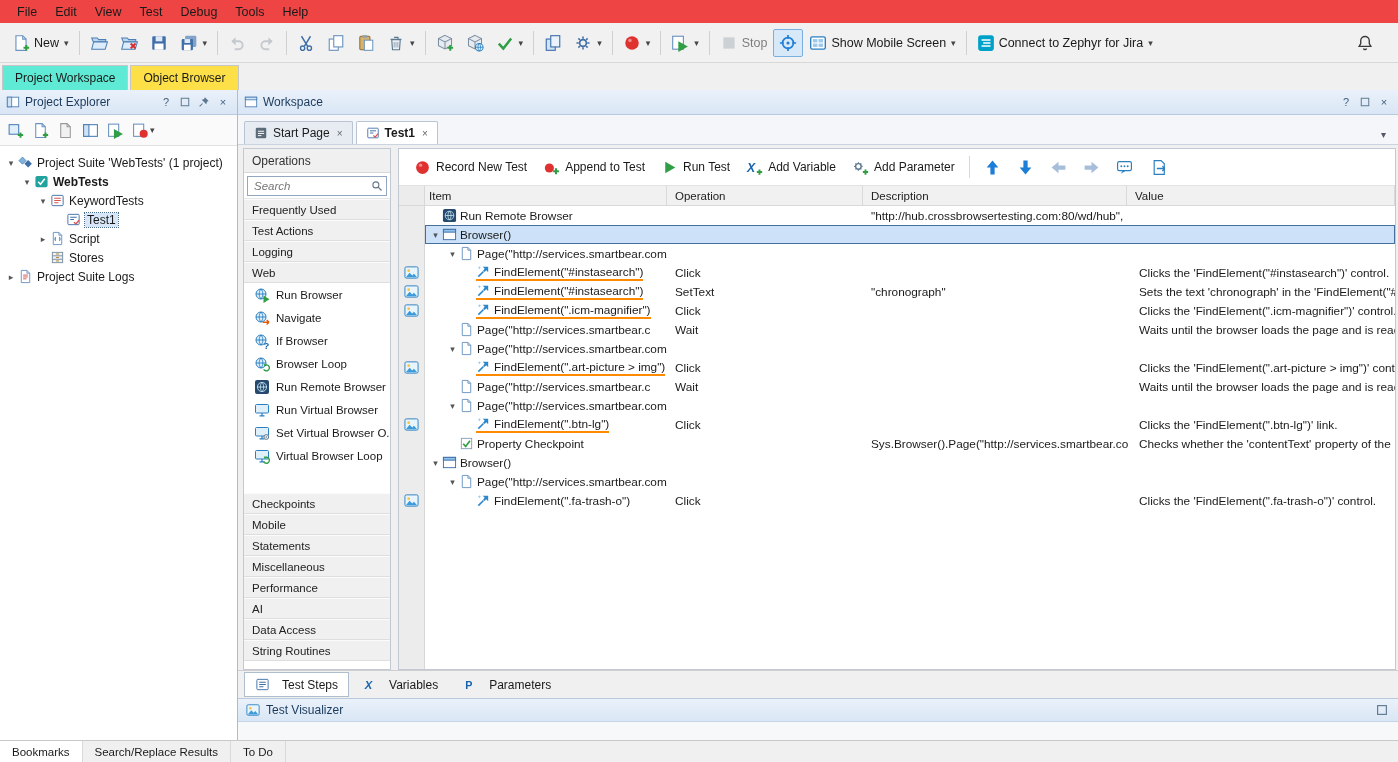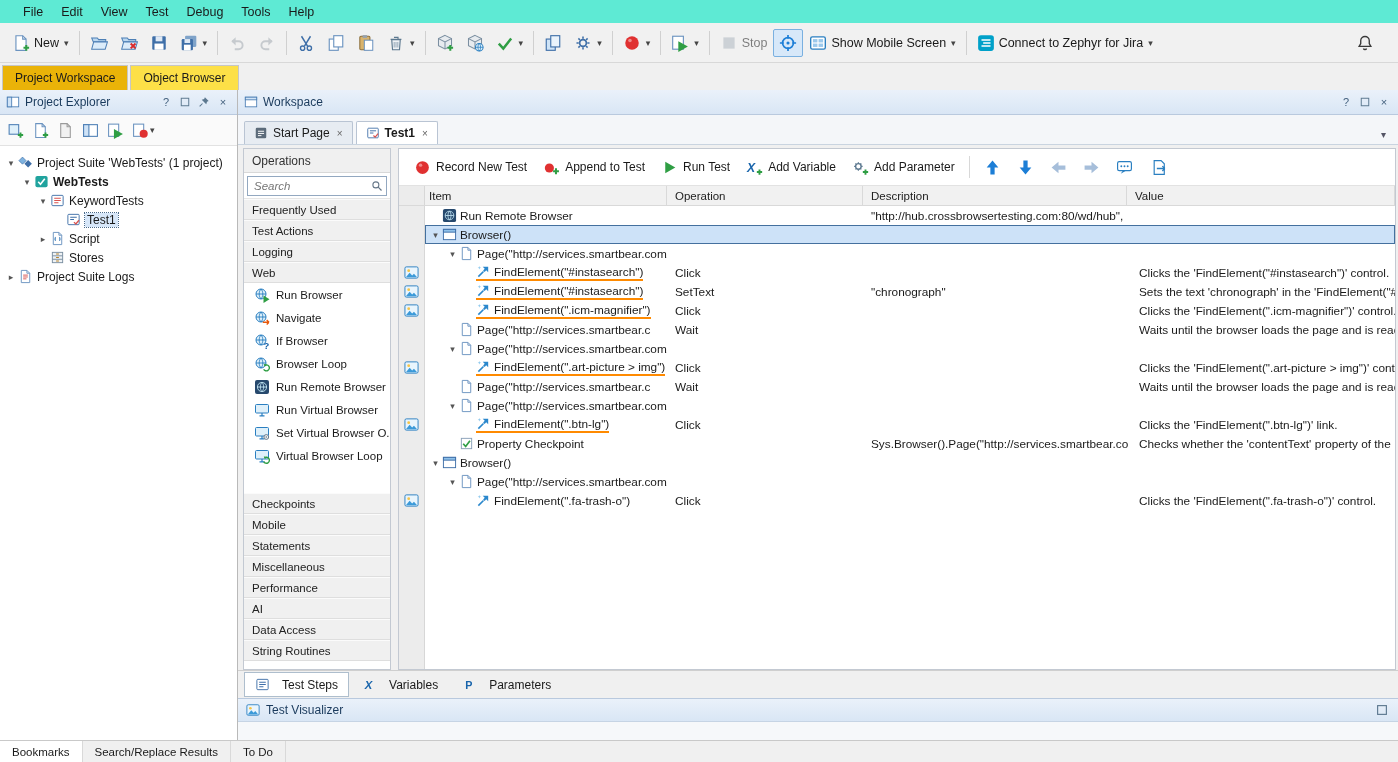--- a/index.html
+++ b/index.html
@@ -5,36 +5,36 @@
   *{margin:0;padding:0;box-sizing:border-box;}
   html,body{width:1398px;height:762px;overflow:hidden;}
   body{font-family:"Liberation Sans",sans-serif;font-size:12px;color:#1a1a1a;background:#f0f0f0;}
   svg{display:block;}
   svg text{font-family:"Liberation Sans",sans-serif;}
   .ic{display:inline-flex;flex:none;}
   .ic svg{width:16px;height:16px;}
   .app{width:1398px;height:762px;display:flex;flex-direction:column;background:#f0f0f0;}
 
   
-  .menubar{height:23px;display:flex;align-items:center;background:#5eead4;padding-left:14px;}
+  .menubar{height:23px;display:flex;align-items:center;background:#ef4444;padding-left:8px;}
   .menu-item{padding:4px 9px;font-size:12.5px;}
   .toolbar{height:40px;display:flex;align-items:center;background:#f1f1f1;border-bottom:1px solid #d8d8d8;padding:0 6px;}
   .tbtn{display:flex;align-items:center;gap:4px;padding:4px 5px;border:1px solid transparent;border-radius:2px;}
   .tbtn .ic svg{width:18px;height:18px;}
   .tbtn.act{background:#d7e8f9;border-color:#7ab0e0;}
   .tbtn.dis{opacity:.55;}
   .tlbl{font-size:12.5px;white-space:nowrap;}
   .darr{font-size:9px;color:#444;margin-left:1px;}
   .tsep{width:1px;height:24px;background:#d0d0d0;margin:0 4px;flex:none;}
   .bell{margin-left:auto;margin-right:12px;}
 
   
   .doctabs{height:27px;display:flex;align-items:flex-end;background:#f0f0f0;padding-left:2px;}
   .doctab{padding:5px 12px;border:1px solid #c6c6c6;border-bottom:none;background:#fde047;margin-right:2px;}
-  .doctab.active{background:#eab308;}
+  .doctab.active{background:#5eead4;}
 
   .main{flex:1;display:flex;min-height:0;}
   .left{width:238px;display:flex;flex-direction:column;background:#ef4444;border-right:1px solid #b9b9b9;}
   .phead{height:25px;flex:none;display:flex;align-items:center;background:linear-gradient(#eaf1fa,#d9e6f5);border-bottom:1px solid #b9c9de;padding:0 6px;gap:5px;color:#1a3a5c;}
   .phead .ic svg{width:14px;height:14px;}
   .phead .sp{flex:1;}
   .hbtns{display:flex;gap:3px;}
   .hbtn{width:16px;height:16px;display:inline-flex;align-items:center;justify-content:center;color:#44617e;font-size:11px;}
   .hbtn .ic svg{width:12px;height:12px;}
   .pe-toolbar{height:31px;flex:none;display:flex;align-items:center;background:#fafafa;border-bottom:1px solid #e2e2e2;padding:0 4px;gap:2px;}

